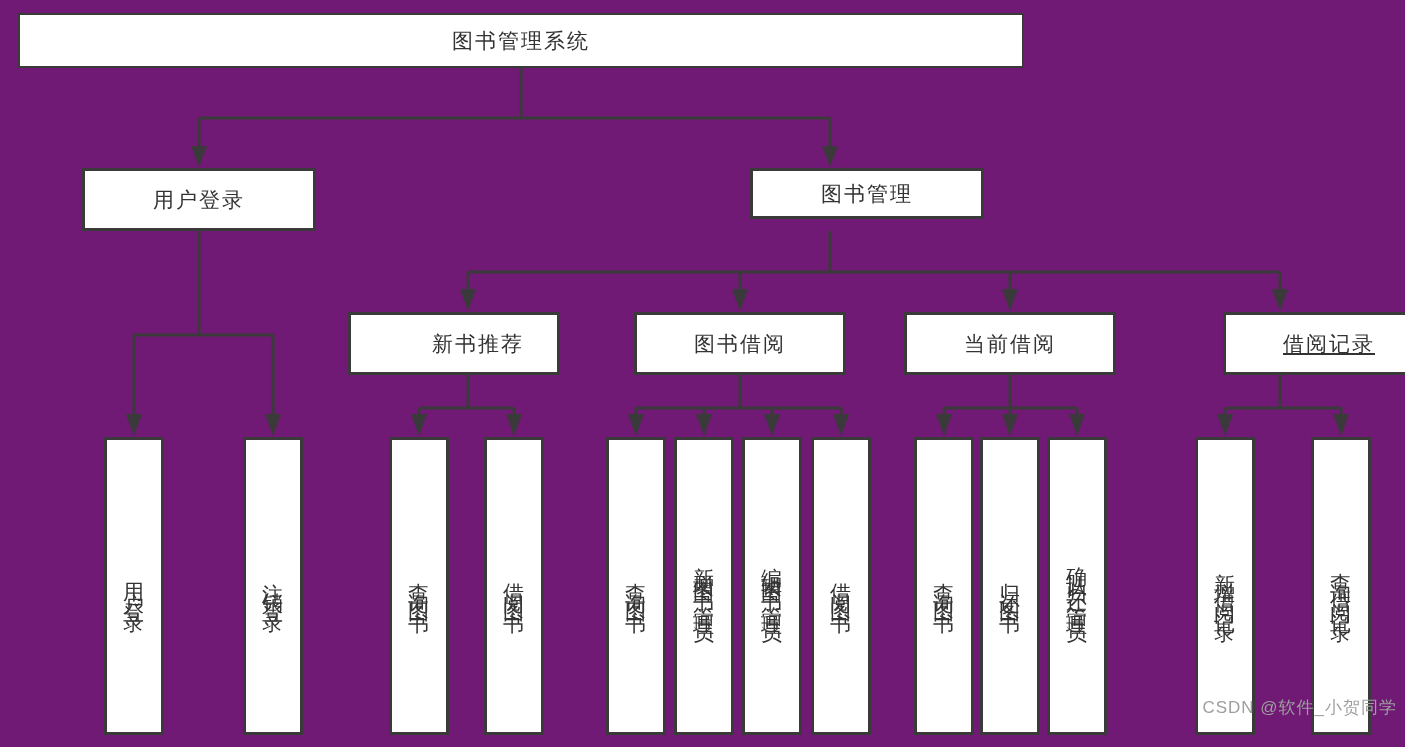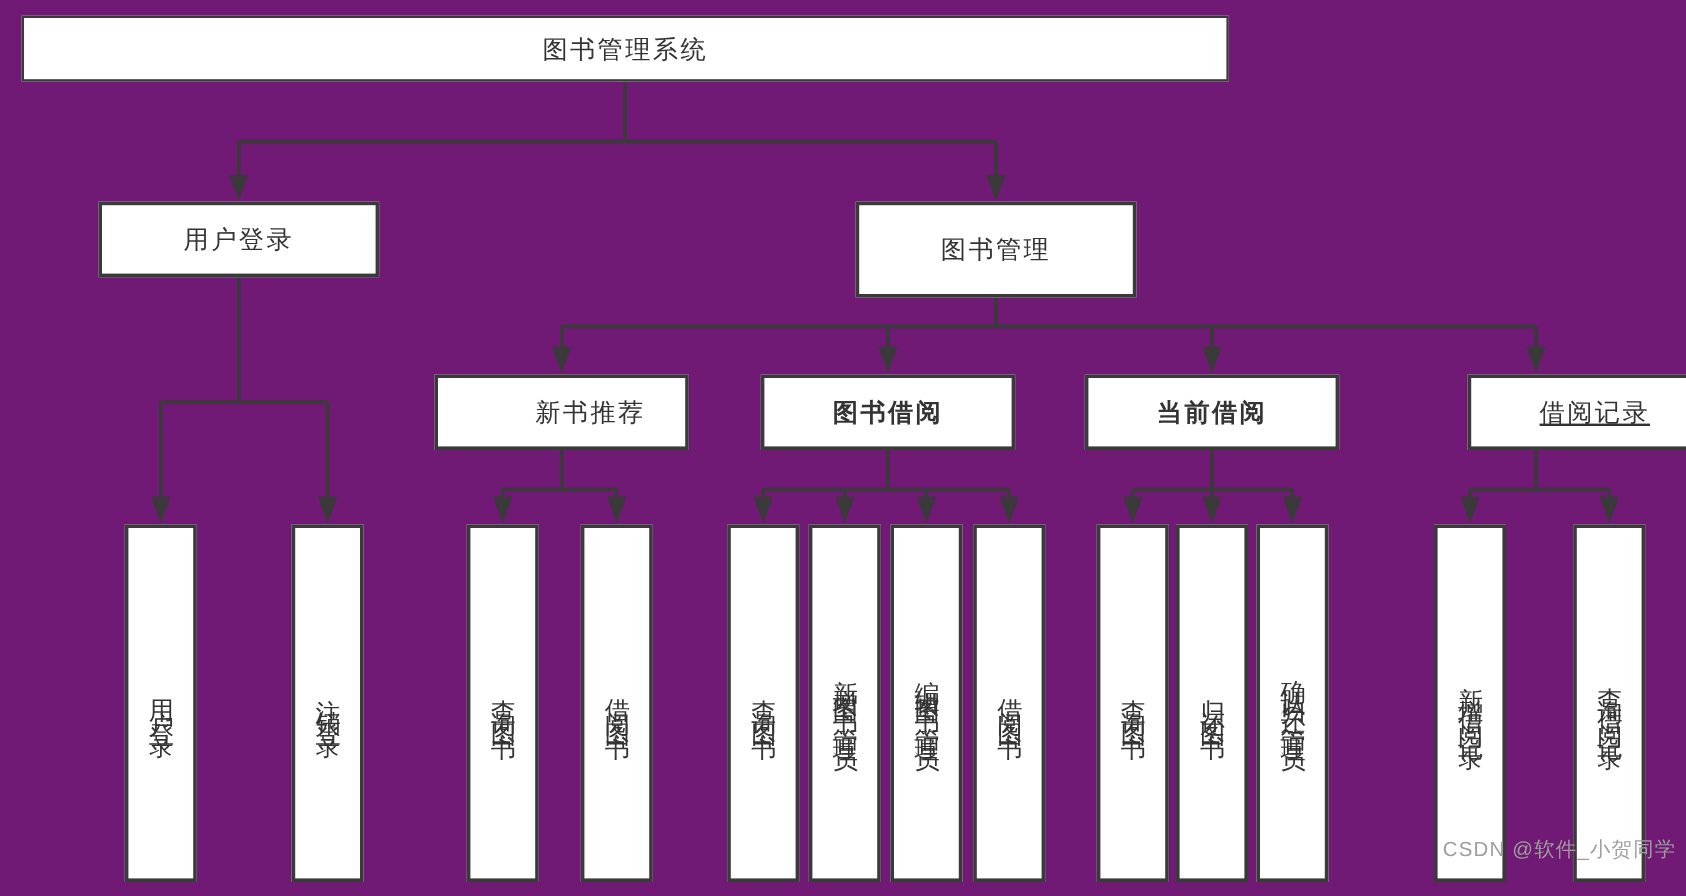--- a/index.html
+++ b/index.html
@@ -32,25 +32,25 @@
     writing-mode: vertical-rl;
     text-orientation: mixed;
     line-height: 1;
     letter-spacing: 10px;
     font-size: 21px;
   }
   .leaf.long .vtext { letter-spacing: 8px; }
   
   .root    { left: 18px;   top: 13px;  width: 1006px; height: 55px; }
   .l2a     { left: 82px;   top: 168px; width: 234px;  height: 63px; }
-  .l2b     { left: 713px;  top: 168px; width: 234px;  height: 80px; }
+  .l2b     { left: 750px;  top: 168px; width: 234px;  height: 51px; }
   .l3      { top: 312px;   width: 212px; height: 63px; }
-  .l3.a    { left: 362px; padding-left: 48px; }
-  .l3.b    { left: 634px; font-weight: bold; }
-  .l3.c    { left: 904px; font-weight: bold; }
+  .l3.a    { left: 348px; padding-left: 48px; }
+  .l3.b    { left: 634px; }
+  .l3.c    { left: 904px; }
   .l3.d    { left: 1223px; text-decoration: underline; }
   .leaf    { top: 437px; width: 60px; height: 298px; }
   .lf1  { left: 104px; }  .lf2  { left: 243px; }
   .lf3  { left: 389px; }  .lf4  { left: 484px; }
   .lf5  { left: 606px; }  .lf6  { left: 674px; }
   .lf7  { left: 742px; }  .lf8  { left: 811px; }
   .lf9  { left: 914px; }  .lf10 { left: 980px; }
   .lf11 { left: 1047px; } .lf12 { left: 1195px; }
   .lf13 { left: 1311px; }
   #watermark {

